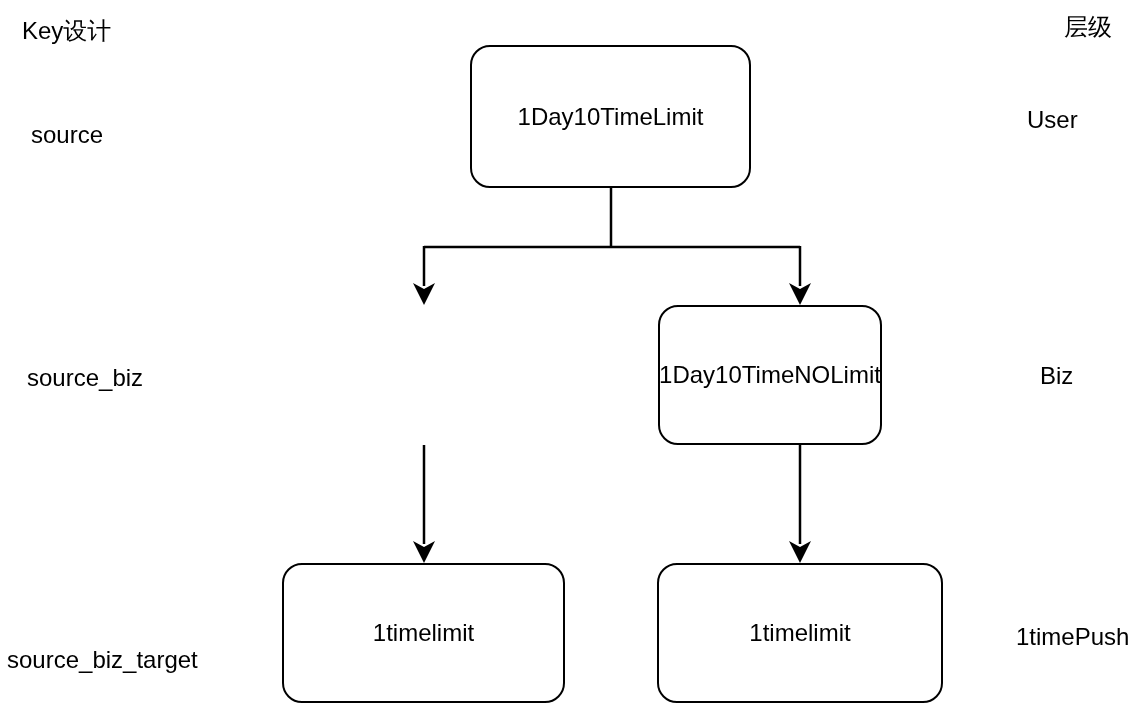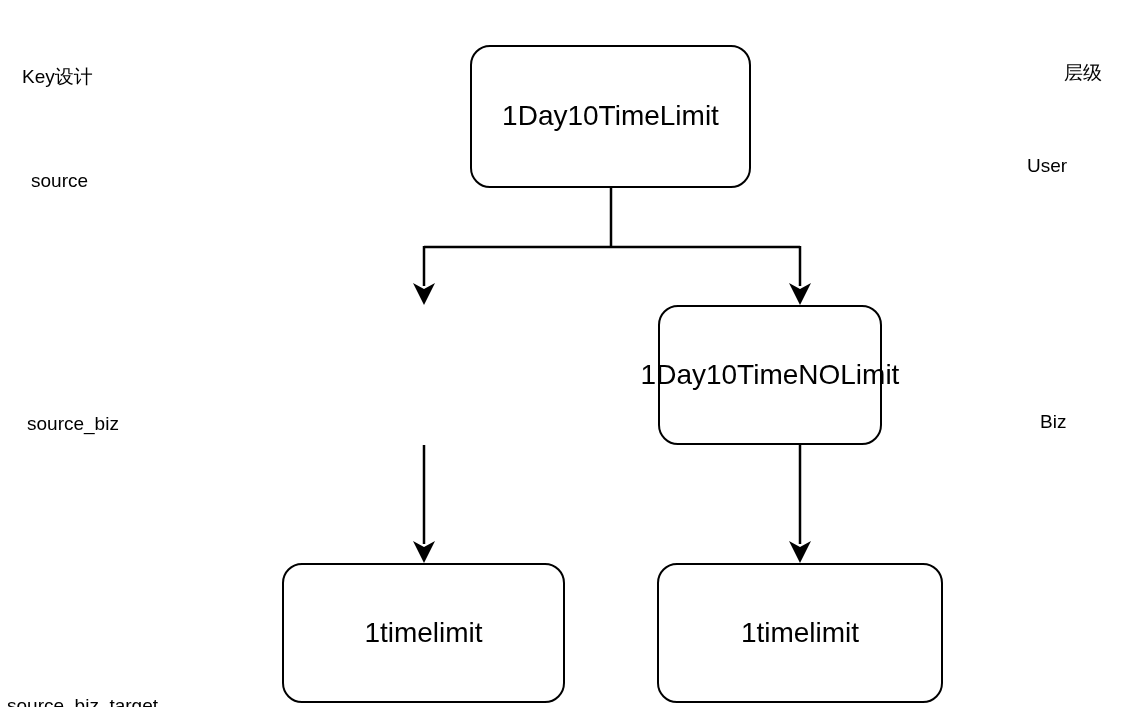--- a/index.html
+++ b/index.html
@@ -18,36 +18,35 @@
   }
   .node {
     position: absolute;
     box-sizing: border-box;
     background: #ffffff;
     border: 2px solid #000000;
     border-radius: 20px;
     display: flex;
     align-items: center;
     justify-content: center;
-    font-size: 28px;
+    font-size: 24px;
     line-height: 1.15;
     white-space: nowrap;
     text-align: center;
   }
   .node-root        { left: 470px; top: 45px;  width: 281px; height: 143px; }
   .node-child-left  { left: 283px; top: 305px; width: 282px; height: 140px; }
   .node-child-right { left: 658px; top: 305px; width: 224px; height: 140px; }
   .node-leaf-left   { left: 282px; top: 563px; width: 283px; height: 140px; }
   .node-leaf-right  { left: 657px; top: 563px; width: 286px; height: 140px; }
   .side-label {
     position: absolute;
-    font-size: 19px;
+    font-size: 24px;
     line-height: 33px;
     white-space: nowrap;
-    margin-top: 46px;
   }
   .lbl-key-header    { left: 22px;   top: 14px;  }
   .lbl-source        { left: 31px;   top: 118px; }
   .lbl-source-biz    { left: 27px;   top: 361px; }
   .lbl-source-biz-tg { left: 7px;    top: 643px; }
   .lbl-level-header  { left: 1064px; top: 10px;  }
   .lbl-user          { left: 1027px; top: 103px; }
   .lbl-biz           { left: 1040px; top: 359px; }
   .lbl-1timepush     { left: 1016px; top: 620px; }
   .connectors {
@@ -86,20 +85,21 @@
   </svg>
 
   <div class="side-label lbl-key-header">Key设计</div>
   <div class="side-label lbl-source">source</div>
   <div class="side-label lbl-source-biz-tg">source_biz_target</div>
   <div class="side-label lbl-source-biz">source_biz</div>
 
   <div class="side-label lbl-level-header">层级</div>
   <div class="side-label lbl-user">User</div>
   <div class="side-label lbl-biz">Biz</div>
+  <div class="side-label lbl-1timepush">1timePush</div>
 
   <div class="node node-root">
     <span>1Day10TimeLimit</span>
   </div>
   <div class="node node-child-right">
     <span>1Day10TimeNOLimit</span>
   </div>
   <div class="node node-leaf-left">
     <span>1timelimit</span>
   </div>

